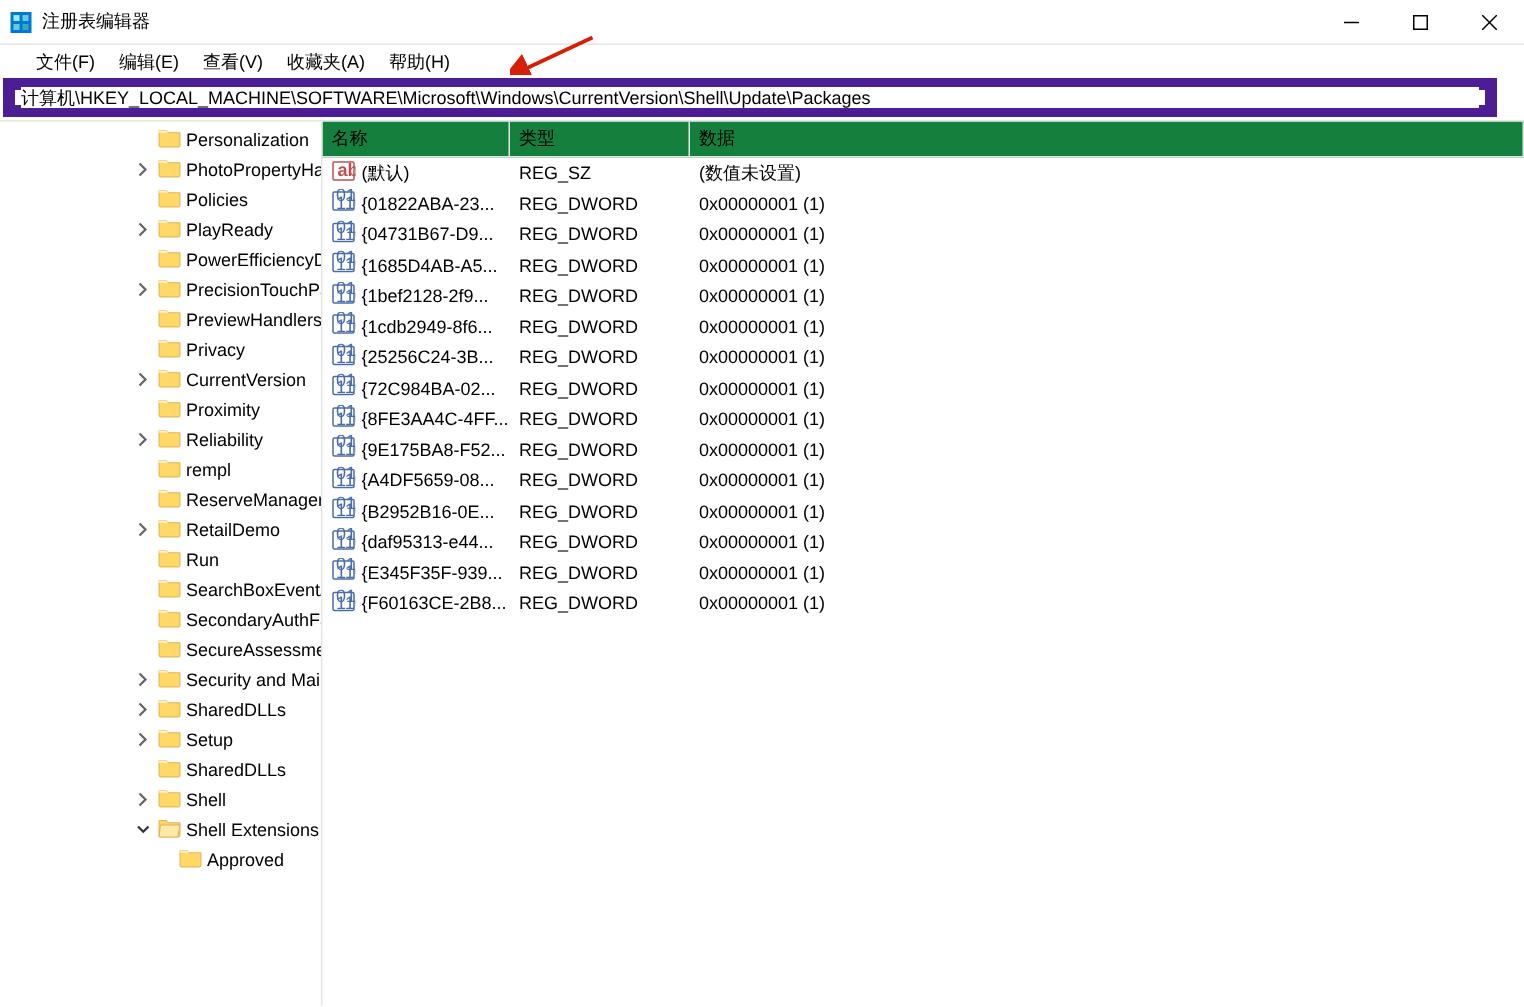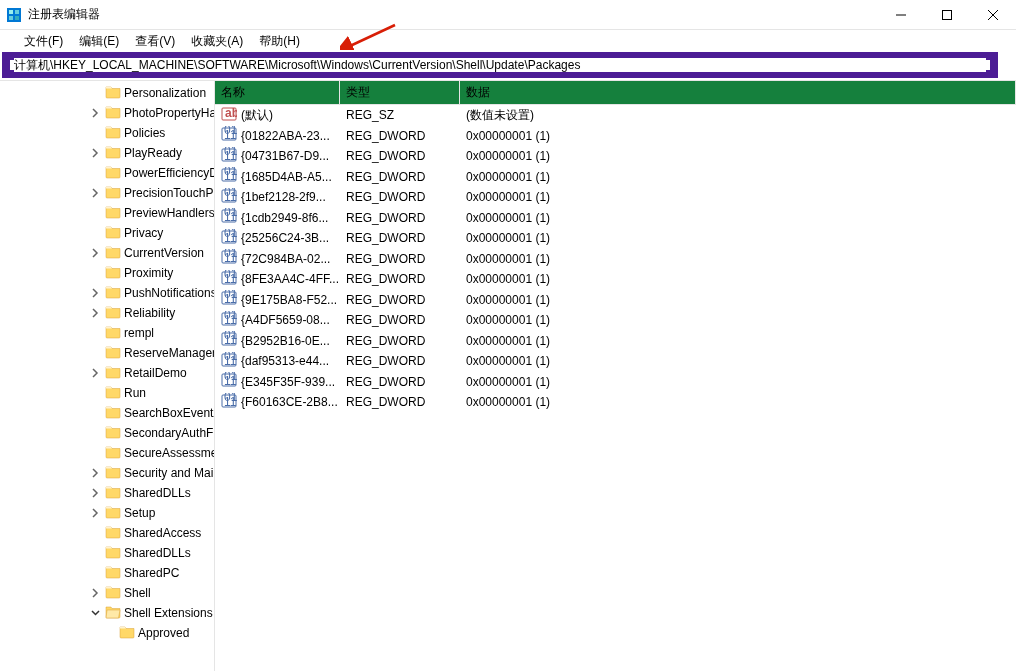--- a/index.html
+++ b/index.html
@@ -275,37 +275,20 @@
         <span class="exp-space"></span>
         <span class="exp-space"></span>
         <span class="exp">
           <svg width="14" height="14">
             <use href="#chev-r"></use>
           </svg>
         </span>
         <span><svg class="folder-icon">
             <use href="#folder"></use>
           </svg></span>
-        <span>PushNotifications</span>
-      </div>
-      <div class="tnode">
-        <span class="exp-space"></span>
-        <span class="exp-space"></span>
-        <span class="exp-space"></span>
-        <span class="exp-space"></span>
-        <span class="exp-space"></span>
-        <span class="exp-space"></span>
-        <span class="exp">
-          <svg width="14" height="14">
-            <use href="#chev-r"></use>
-          </svg>
-        </span>
-        <span><svg class="folder-icon">
-            <use href="#folder"></use>
-          </svg></span>
         <span>Reliability</span>
       </div>
       <div class="tnode">
         <span class="exp-space"></span>
         <span class="exp-space"></span>
         <span class="exp-space"></span>
         <span class="exp-space"></span>
         <span class="exp-space"></span>
         <span class="exp-space"></span>
         <span class="exp-space"></span>
@@ -451,47 +434,21 @@
         <span class="exp-space"></span>
         <span class="exp-space"></span>
         <span class="exp-space"></span>
         <span class="exp-space"></span>
         <span class="exp-space"></span>
         <span class="exp-space"></span>
         <span class="exp-space"></span>
         <span><svg class="folder-icon">
             <use href="#folder"></use>
           </svg></span>
-        <span>SharedAccess</span>
-      </div>
-      <div class="tnode">
-        <span class="exp-space"></span>
-        <span class="exp-space"></span>
-        <span class="exp-space"></span>
-        <span class="exp-space"></span>
-        <span class="exp-space"></span>
-        <span class="exp-space"></span>
-        <span class="exp-space"></span>
-        <span><svg class="folder-icon">
-            <use href="#folder"></use>
-          </svg></span>
         <span>SharedDLLs</span>
-      </div>
-      <div class="tnode">
-        <span class="exp-space"></span>
-        <span class="exp-space"></span>
-        <span class="exp-space"></span>
-        <span class="exp-space"></span>
-        <span class="exp-space"></span>
-        <span class="exp-space"></span>
-        <span class="exp-space"></span>
-        <span><svg class="folder-icon">
-            <use href="#folder"></use>
-          </svg></span>
-        <span>SharedPC</span>
       </div>
       <div class="tnode">
         <span class="exp-space"></span>
         <span class="exp-space"></span>
         <span class="exp-space"></span>
         <span class="exp-space"></span>
         <span class="exp-space"></span>
         <span class="exp-space"></span>
         <span class="exp">
           <svg width="14" height="14">

